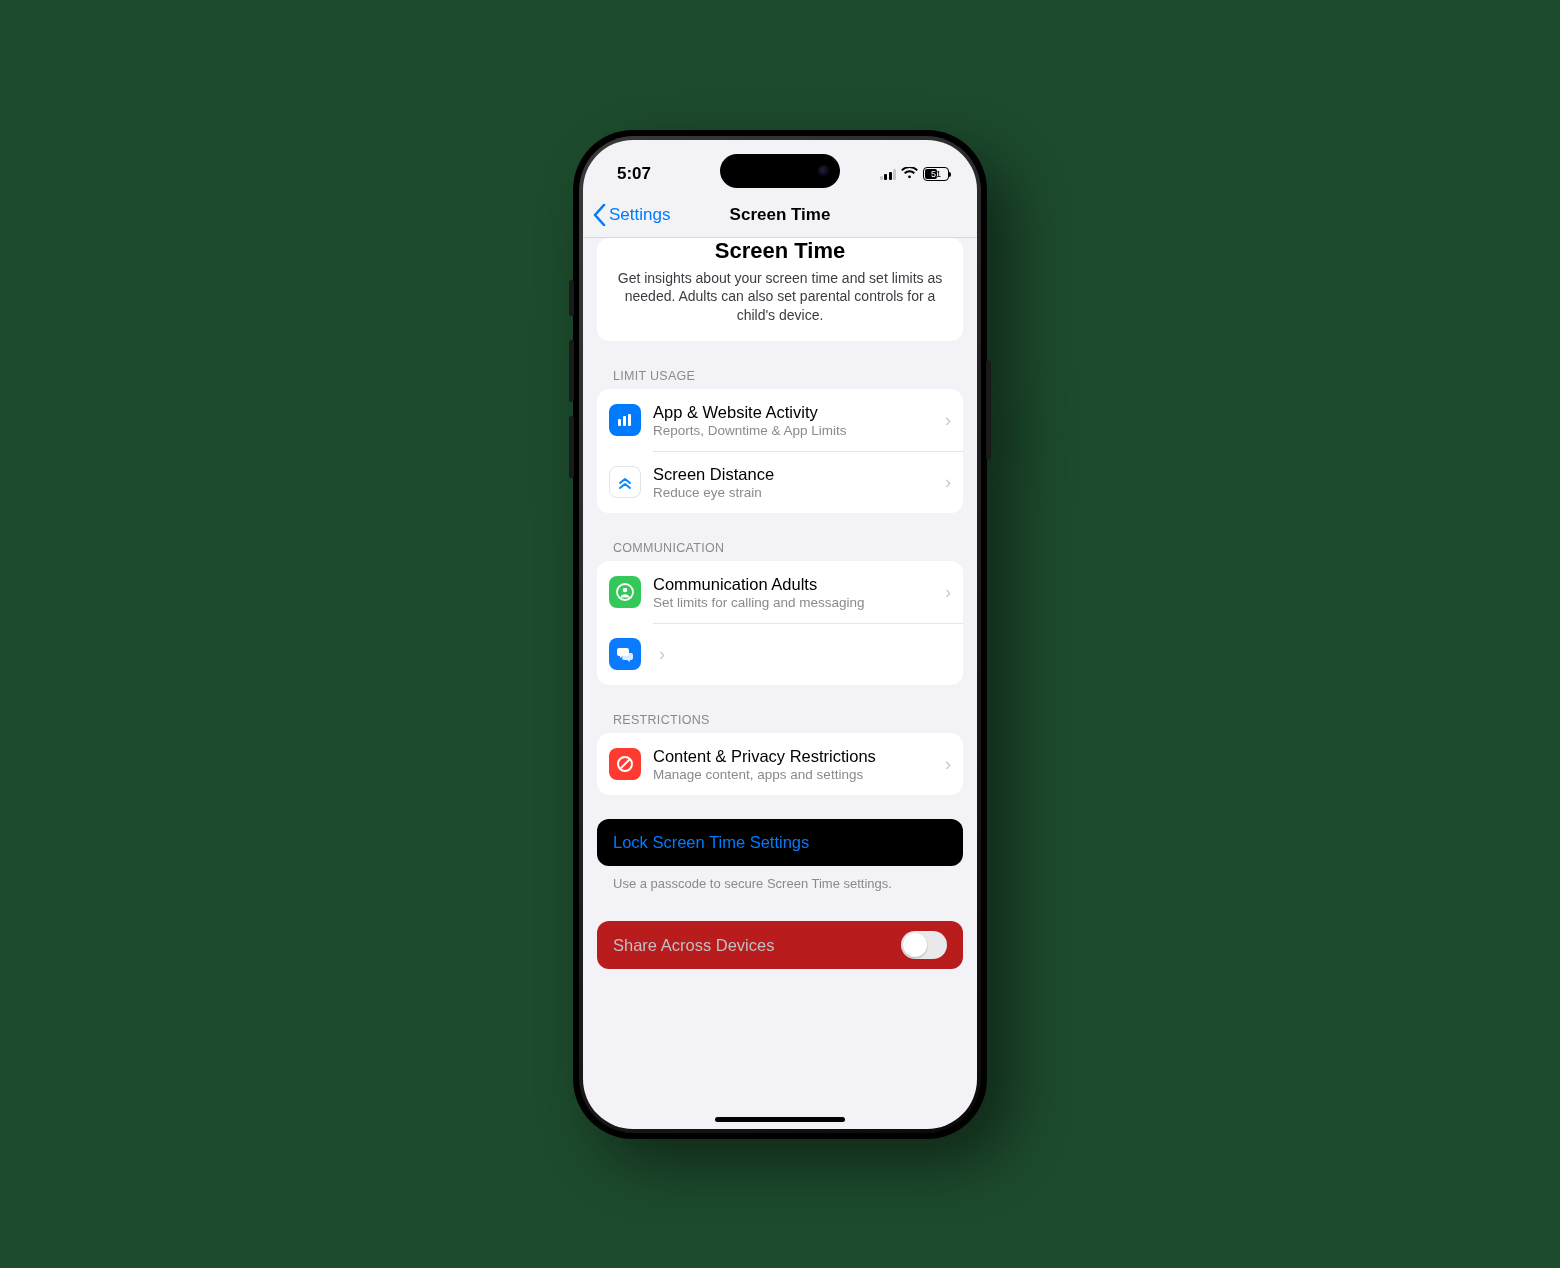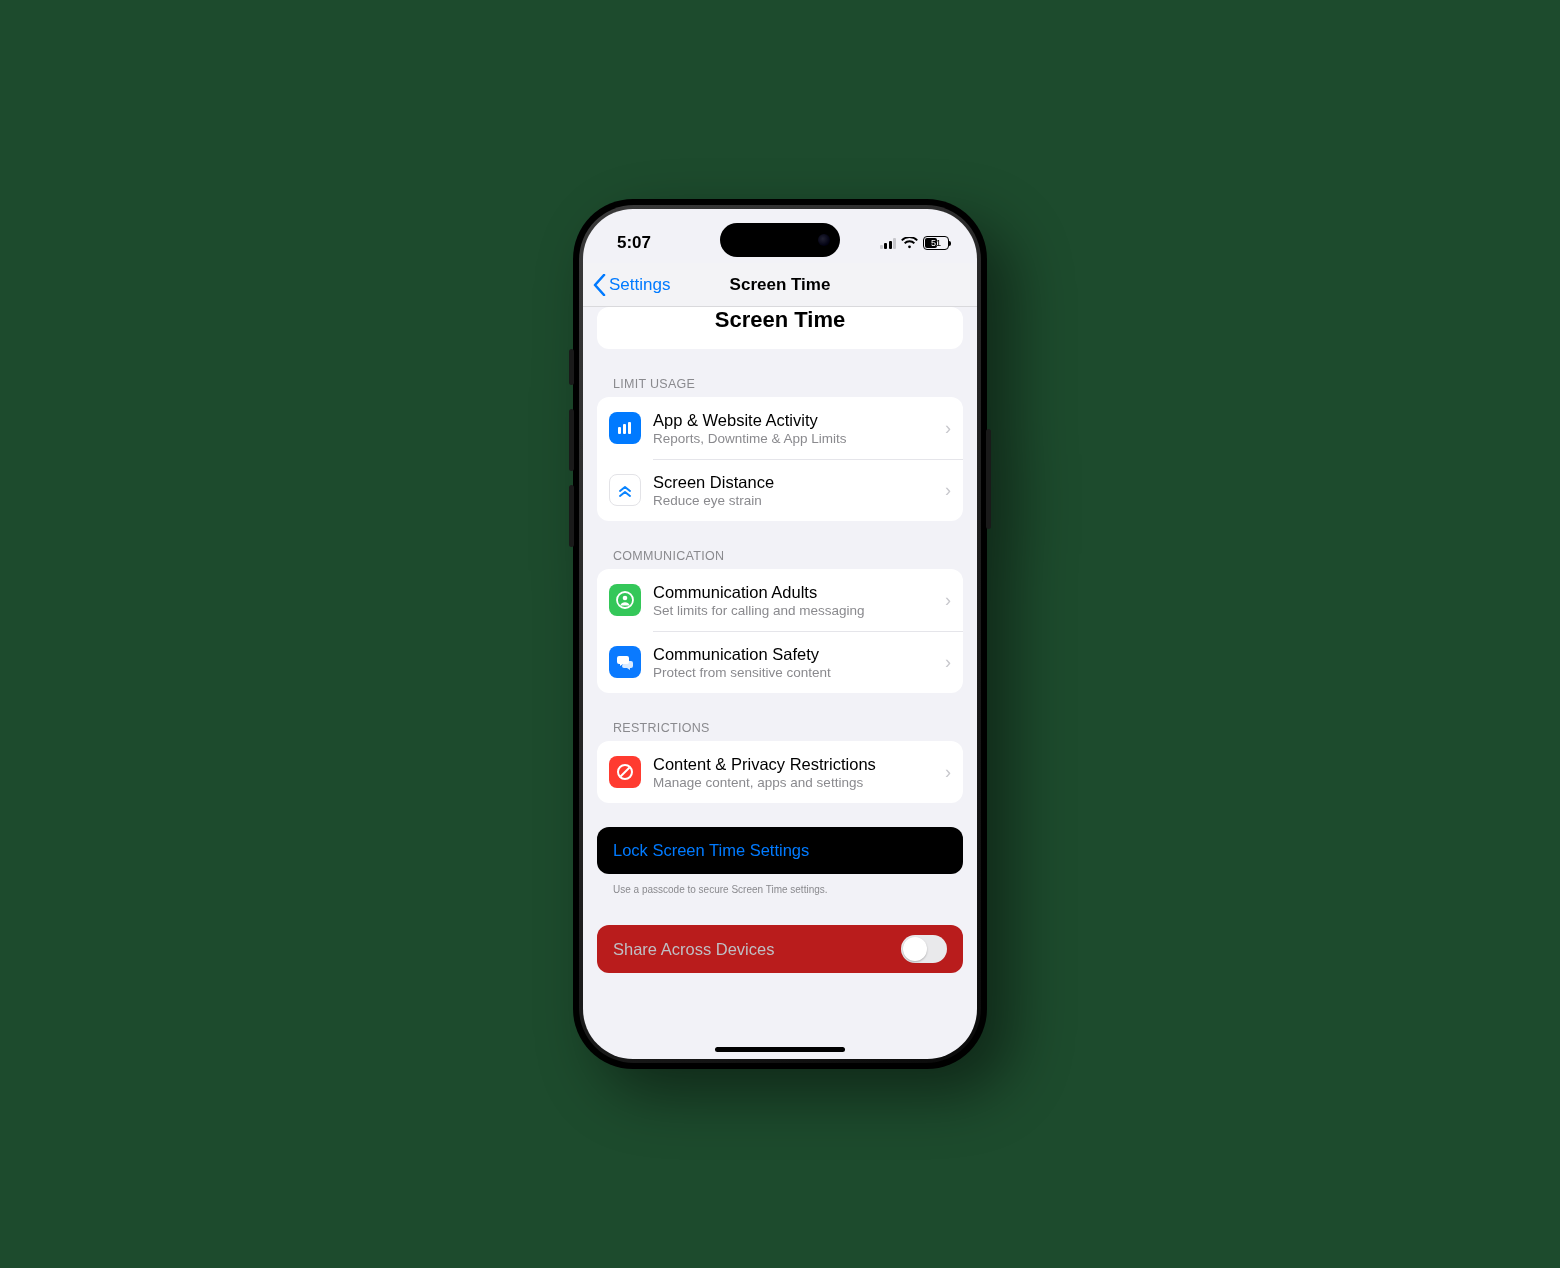--- a/index.html
+++ b/index.html
@@ -10,21 +10,21 @@
     font-family: -apple-system, "Helvetica Neue", Helvetica, Arial, sans-serif;
     display: flex;
     align-items: center;
     justify-content: center;
   }
   .phone-shadow {
     filter: drop-shadow(25px 25px 30px rgba(0,0,0,0.45));
   }
   .phone {
     width: 414px;
-    height: 870px;
+    height: 1009px;
     background: #000;
     border-radius: 60px;
     padding: 6px;
     position: relative;
   }
   .phone-inner-ring {
     width: 100%;
     height: 100%;
     border-radius: 55px;
     background: linear-gradient(135deg,#3a3a3a,#0a0a0a);
@@ -152,21 +152,21 @@
   .row-title { font-size:16.5px; color:#000; }
   .row-sub { font-size:13.5px; color:#8a8a8e; margin-top:1px; }
   .chev-right { color:#c7c7cc; font-size:18px; margin-left:6px; }
 
   .link-row {
     background:#000000;border-radius:12px;
     padding:14px 16px; margin-top:24px;
   }
   .link-row .t { color:#007aff; font-size:16.5px; }
   .footer-note {
-    font-size:10px; color:#8a8a8e;
+    font-size:13px; color:#8a8a8e;
     margin:10px 0 0 16px;
   }
 
   .peek-row {
     background:#b91c1c;border-radius:12px;
     margin-top:30px;
     padding:10px 16px;
     color:#bfbfc4; font-size:16.5px;
     display:flex;justify-content:space-between;align-items:center;
   }
@@ -227,20 +227,21 @@
         </span>
         <span>Settings</span>
       </div>
       <span class="title">Screen Time</span>
     </div>
 
     <div class="content">
 
       <div class="intro-card">
         <div class="h">Screen Time</div>
+        <div class="p">Get insights about your screen time and set limits as needed. Adults can also set parental controls for a child's device.</div>
       </div>
 
       <div class="section-header">LIMIT USAGE</div>
       <div class="group">
         <div class="row">
           <div class="icon-box ic-blue">
             <svg width="18" height="18" viewBox="0 0 18 18">
                     <rect x="2" y="8" width="3" height="7" rx="1" fill="#fff"></rect>
                     <rect x="7" y="5" width="3" height="10" rx="1" fill="#fff"></rect>
                     <rect x="12" y="3" width="3" height="12" rx="1" fill="#fff"></rect>
@@ -282,24 +283,20 @@
           </div>
           <span class="chev-right">›</span>
         </div>
         <div class="row">
           <div class="icon-box ic-blue2">
             <svg width="20" height="20" viewBox="0 0 20 20">
                     <path d="M4 4h8a2 2 0 012 2v4a2 2 0 01-2 2H8l-3 2v-2H4a2 2 0 01-2-2V6a2 2 0 012-2z" fill="#fff"></path>
                     <path d="M9 9h7a2 2 0 012 2v3a2 2 0 01-2 2h-1v2l-3-2H9a2 2 0 01-2-2" fill="#fff" opacity=".85"></path>
                   </svg>
           </div>
-          <div class="row-text">
-            <div class="row-title">Communication Safety</div>
-            <div class="row-sub">Protect from sensitive content</div>
-          </div>
           <span class="chev-right">›</span>
         </div>
       </div>
 
       <div class="section-header">RESTRICTIONS</div>
       <div class="group">
         <div class="row">
           <div class="icon-box ic-red">
             <svg width="20" height="20" viewBox="0 0 20 20">
                     <circle cx="10" cy="10" r="7" fill="none" stroke="#fff" stroke-width="2"></circle>

